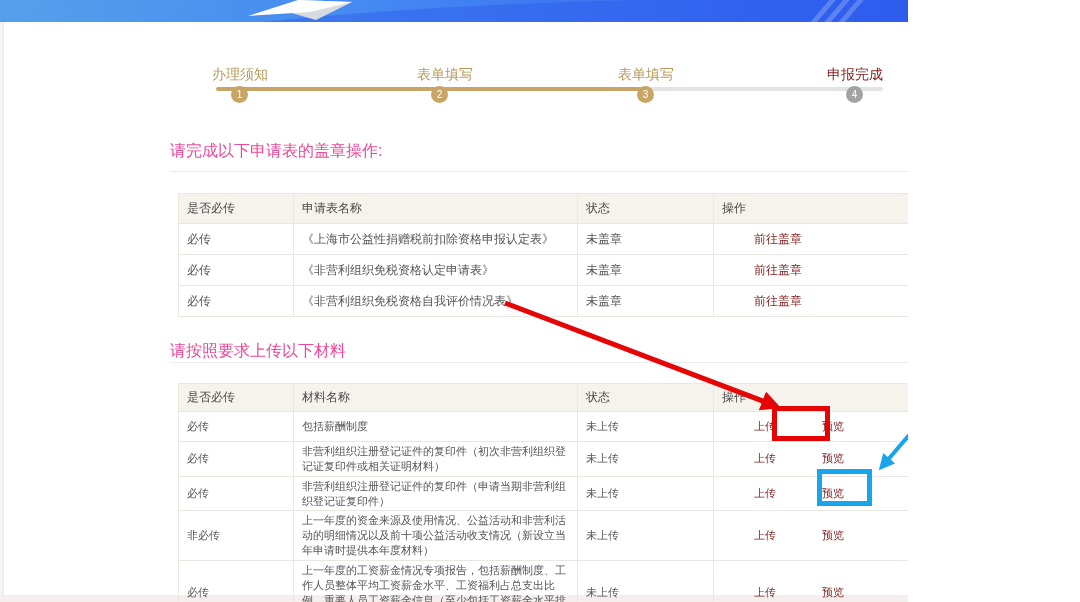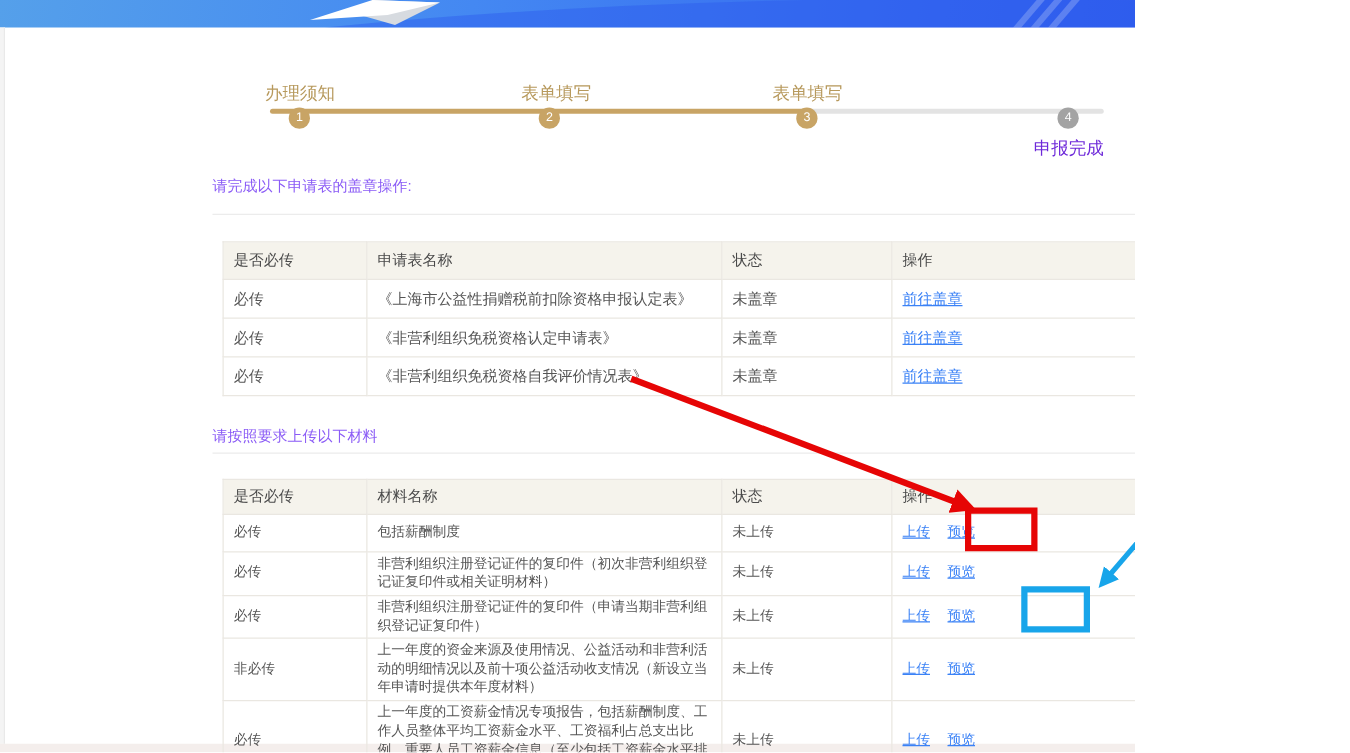--- a/index.html
+++ b/index.html
@@ -19,43 +19,43 @@
   .steps{position:absolute;left:0;top:0;width:1080px;height:120px;}
   .step-bar{position:absolute;top:87px;height:4px;border-radius:2px;}
   .step-bar.done{left:216px;width:429px;background:#c8a465;}
   .step-bar.todo{left:645px;width:238px;background:#e3e3e3;}
   .step-circle{position:absolute;top:86px;width:17px;height:17px;border-radius:50%;
     color:#fff;font-size:10px;line-height:17px;text-align:center;z-index:2;}
   .step-circle.done{background:#c8a465;}
   .step-circle.pending{background:#a3a3a3;}
   .step-label{position:absolute;top:66px;transform:translateX(-50%);font-size:14px;white-space:nowrap;}
   .step-label.done{color:#b7995c;}
-  .step-label.pending{color:#6d28d9;margin-top:44px;}
-
-  
-  .sec-title{position:absolute;left:170px;font-size:12px;color:#8b5cf6;}
+  .step-label.pending{color:#7f1d1d;}
+
+  
+  .sec-title{position:absolute;left:170px;font-size:16px;color:#ec4899;}
   .divider{position:absolute;left:170px;width:840px;height:1px;background:#ececec;}
 
   
   table.grid{position:absolute;left:178px;width:756px;border-collapse:collapse;table-layout:fixed;}
   table.grid td,table.grid th{border:1px solid #eae7e1;text-align:left;vertical-align:middle;
     padding:2px 8px;font-weight:400;color:#555;box-sizing:border-box;}
   table.grid th{background:#f5f3ec;color:#4a4a4a;font-size:12px;}
   #stamp-table{top:193px;}
   #stamp-table th{height:30px;}
   #stamp-table td{height:31px;font-size:12px;}
   #upload-table{top:383px;}
   #upload-table th{height:28px;}
   #upload-table td{font-size:11px;line-height:1.35;}
   .h-r1 td{height:30px;} .h-r2 td{height:30px;} .h-r3 td{height:31px;}
   .h-r4 td{height:45px;} .h-r5 td{height:47px;}
   .req{color:#c79f62;}
   .req.plain{color:#555;}
   .status{color:#e23b3b;}
-  .lnk{color:#3b82f6;text-decoration:underline;cursor:pointer;white-space:nowrap;}
+  .lnk{color:#7f1d1d;cursor:pointer;white-space:nowrap;margin-left:32px;}
   .op-gap{display:inline-block;width:14px;}
 
   
   .anno-box{position:absolute;z-index:40;pointer-events:none;}
   .anno-red-box{left:772px;top:406px;width:48px;height:25px;border:5px solid #e60505;}
   .anno-blue-box{left:817px;top:469px;width:45px;height:27px;border:5px solid #18a5ea;}
   #anno-arrows{position:absolute;left:0;top:0;width:1080px;height:602px;z-index:41;pointer-events:none;}
 </style>
 </head>
 <body>

